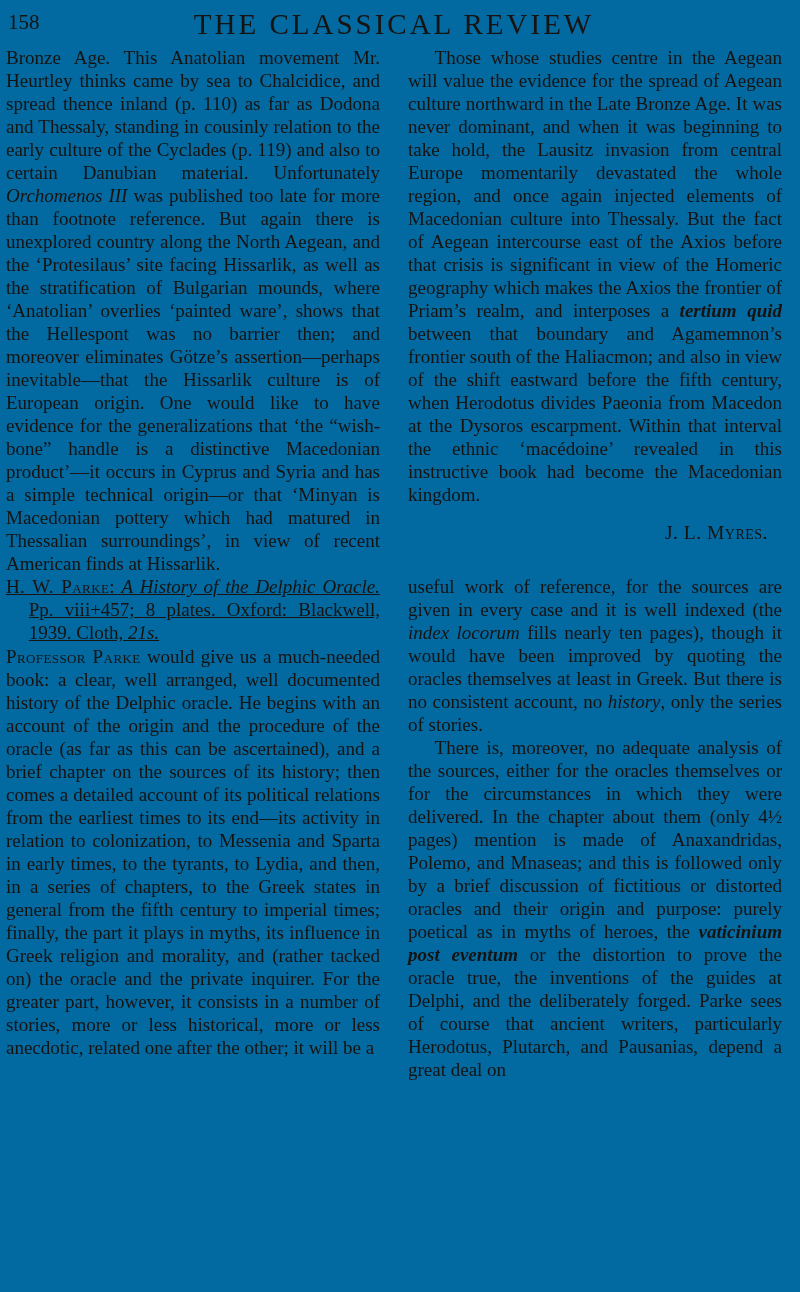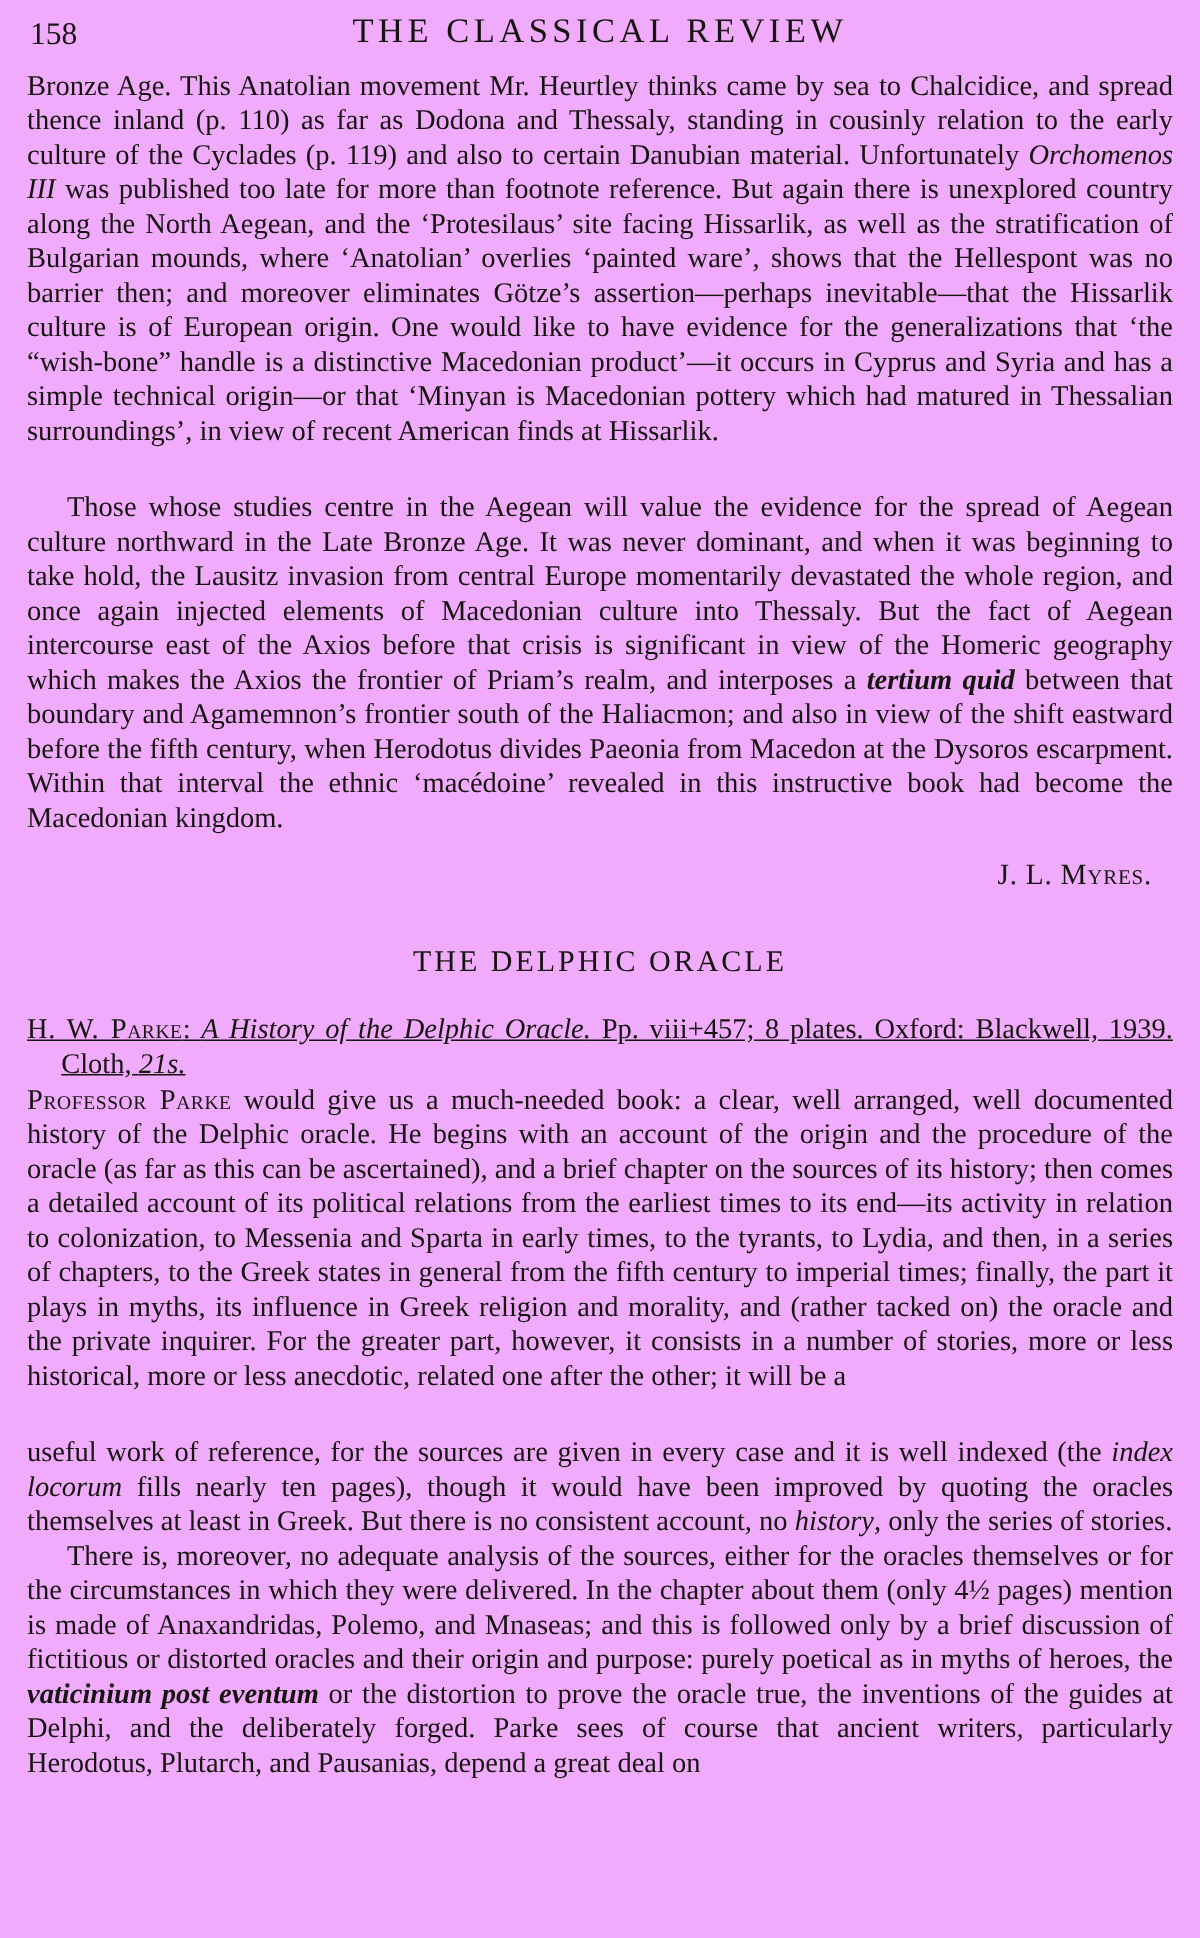--- a/index.html
+++ b/index.html
@@ -4,50 +4,49 @@
 <style>
   html, body {
     margin: 0;
     padding: 0;
     background: #fbfaf7;
   }
   .page {
     width: 800px;
     height: 1292px;
     box-sizing: border-box;
-    padding: 8px 18px 0 18px;
+    padding: 8px 18px 0 6px;
     overflow: hidden;
-    background: #f0abfc;
+    background: #0369a1;
     color: #171310;
     font-family: "Liberation Serif", "DejaVu Serif", serif;
   }
   .page-header {
     position: relative;
     text-align: center;
     height: 30px;
     margin-bottom: 8px;
   }
   .page-number {
     position: absolute;
     left: 2px;
     top: 2px;
     font-size: 21px;
   }
   .journal-title {
     display: inline-block;
     margin: 0;
-    font-size: 23px;
+    font-size: 29px;
     font-weight: normal;
     letter-spacing: 3px;
     text-align: right;
   }
   .two-col {
     display: flex;
     gap: 28px;
-    flex-direction: column;
   }
   .col {
     flex: 1 1 0;
     min-width: 0;
   }
   .para, .bib {
     margin: 0;
     font-size: 19px;
     line-height: 23px;
     text-align: justify;
@@ -96,21 +95,20 @@
   <section class="two-col">
     <div class="col">
       <p class="para"><span>Bronze Age.  This Anatolian movement Mr. Heurtley thinks came by sea to Chalcidice, and spread thence inland (p. 110) as far as Dodona and Thessaly, standing in cousinly relation to the early culture of the Cyclades (p. 119) and also to certain Danubian material. Unfortunately </span><span class="run-i">Orchomenos III</span><span> was published too late for more than footnote reference.  But again there is unexplored country along the North Aegean, and the ‘Protesilaus’ site facing Hissarlik, as well as the stratification of Bulgarian mounds, where ‘Anatolian’ overlies ‘painted ware’, shows that the Hellespont was no barrier then; and moreover eliminates Götze’s assertion—perhaps inevitable—that the Hissarlik culture is of European origin.  One would like to have evidence for the generalizations that ‘the “wish-bone” handle is a distinctive Macedonian product’—it occurs in Cyprus and Syria and has a simple technical origin—or that ‘Minyan is Macedonian pottery which had matured in Thessalian surroundings’, in view of recent American finds at Hissarlik.</span></p>
     </div>
     <div class="col">
       <p class="para indent"><span>Those whose studies centre in the Aegean will value the evidence for the spread of Aegean culture northward in the Late Bronze Age.  It was never dominant, and when it was beginning to take hold, the Lausitz invasion from central Europe momentarily devastated the whole region, and once again injected elements of Macedonian culture into Thessaly.  But the fact of Aegean intercourse east of the Axios before that crisis is significant in view of the Homeric geography which makes the Axios the frontier of Priam’s realm, and interposes a </span><span class="run-bi">tertium quid</span><span> between that boundary and Agamemnon’s frontier south of the Haliacmon; and also in view of the shift eastward before the fifth century, when Herodotus divides Paeonia from Macedon at the Dysoros escarpment.  Within that interval the ethnic ‘macédoine’ revealed in this instructive book had become the Macedonian kingdom.</span></p>
       <p class="signature">J. L. Myres.</p>
     </div>
   </section>
 
-  <h2 class="section-heading">THE DELPHIC ORACLE</h2>
 
   <section class="two-col">
     <div class="col">
       <p class="bib"><span class="run-sc">H. W. Parke</span><span>: </span><span class="run-i">A History of the Delphic Oracle.</span><span>  Pp. viii+457; 8 plates.  Oxford: Blackwell, 1939.  Cloth, </span><span class="run-i">21s.</span></p>
       <p class="para"><span class="run-sc">Professor Parke</span><span> would give us a much-needed book: a clear, well arranged, well documented history of the Delphic oracle.  He begins with an account of the origin and the procedure of the oracle (as far as this can be ascertained), and a brief chapter on the sources of its history; then comes a detailed account of its political relations from the earliest times to its end—its activity in relation to colonization, to Messenia and Sparta in early times, to the tyrants, to Lydia, and then, in a series of chapters, to the Greek states in general from the fifth century to imperial times; finally, the part it plays in myths, its influence in Greek religion and morality, and (rather tacked on) the oracle and the private inquirer.  For the greater part, however, it consists in a number of stories, more or less historical, more or less anecdotic, related one after the other; it will be a</span></p>
     </div>
     <div class="col">
       <p class="para"><span>useful work of reference, for the sources are given in every case and it is well indexed (the </span><span class="run-i">index locorum</span><span> fills nearly ten pages), though it would have been improved by quoting the oracles themselves at least in Greek.  But there is no consistent account, no </span><span class="run-i">history</span><span>, only the series of stories.</span></p>
       <p class="para indent"><span>There is, moreover, no adequate analysis of the sources, either for the oracles themselves or for the circumstances in which they were delivered.  In the chapter about them (only 4½ pages) mention is made of Anaxandridas, Polemo, and Mnaseas; and this is followed only by a brief discussion of fictitious or distorted oracles and their origin and purpose: purely poetical as in myths of heroes, the </span><span class="run-bi">vaticinium post eventum</span><span> or the distortion to prove the oracle true, the inventions of the guides at Delphi, and the deliberately forged.  Parke sees of course that ancient writers, particularly Herodotus, Plutarch, and Pausanias, depend a great deal on</span></p>
     </div>

